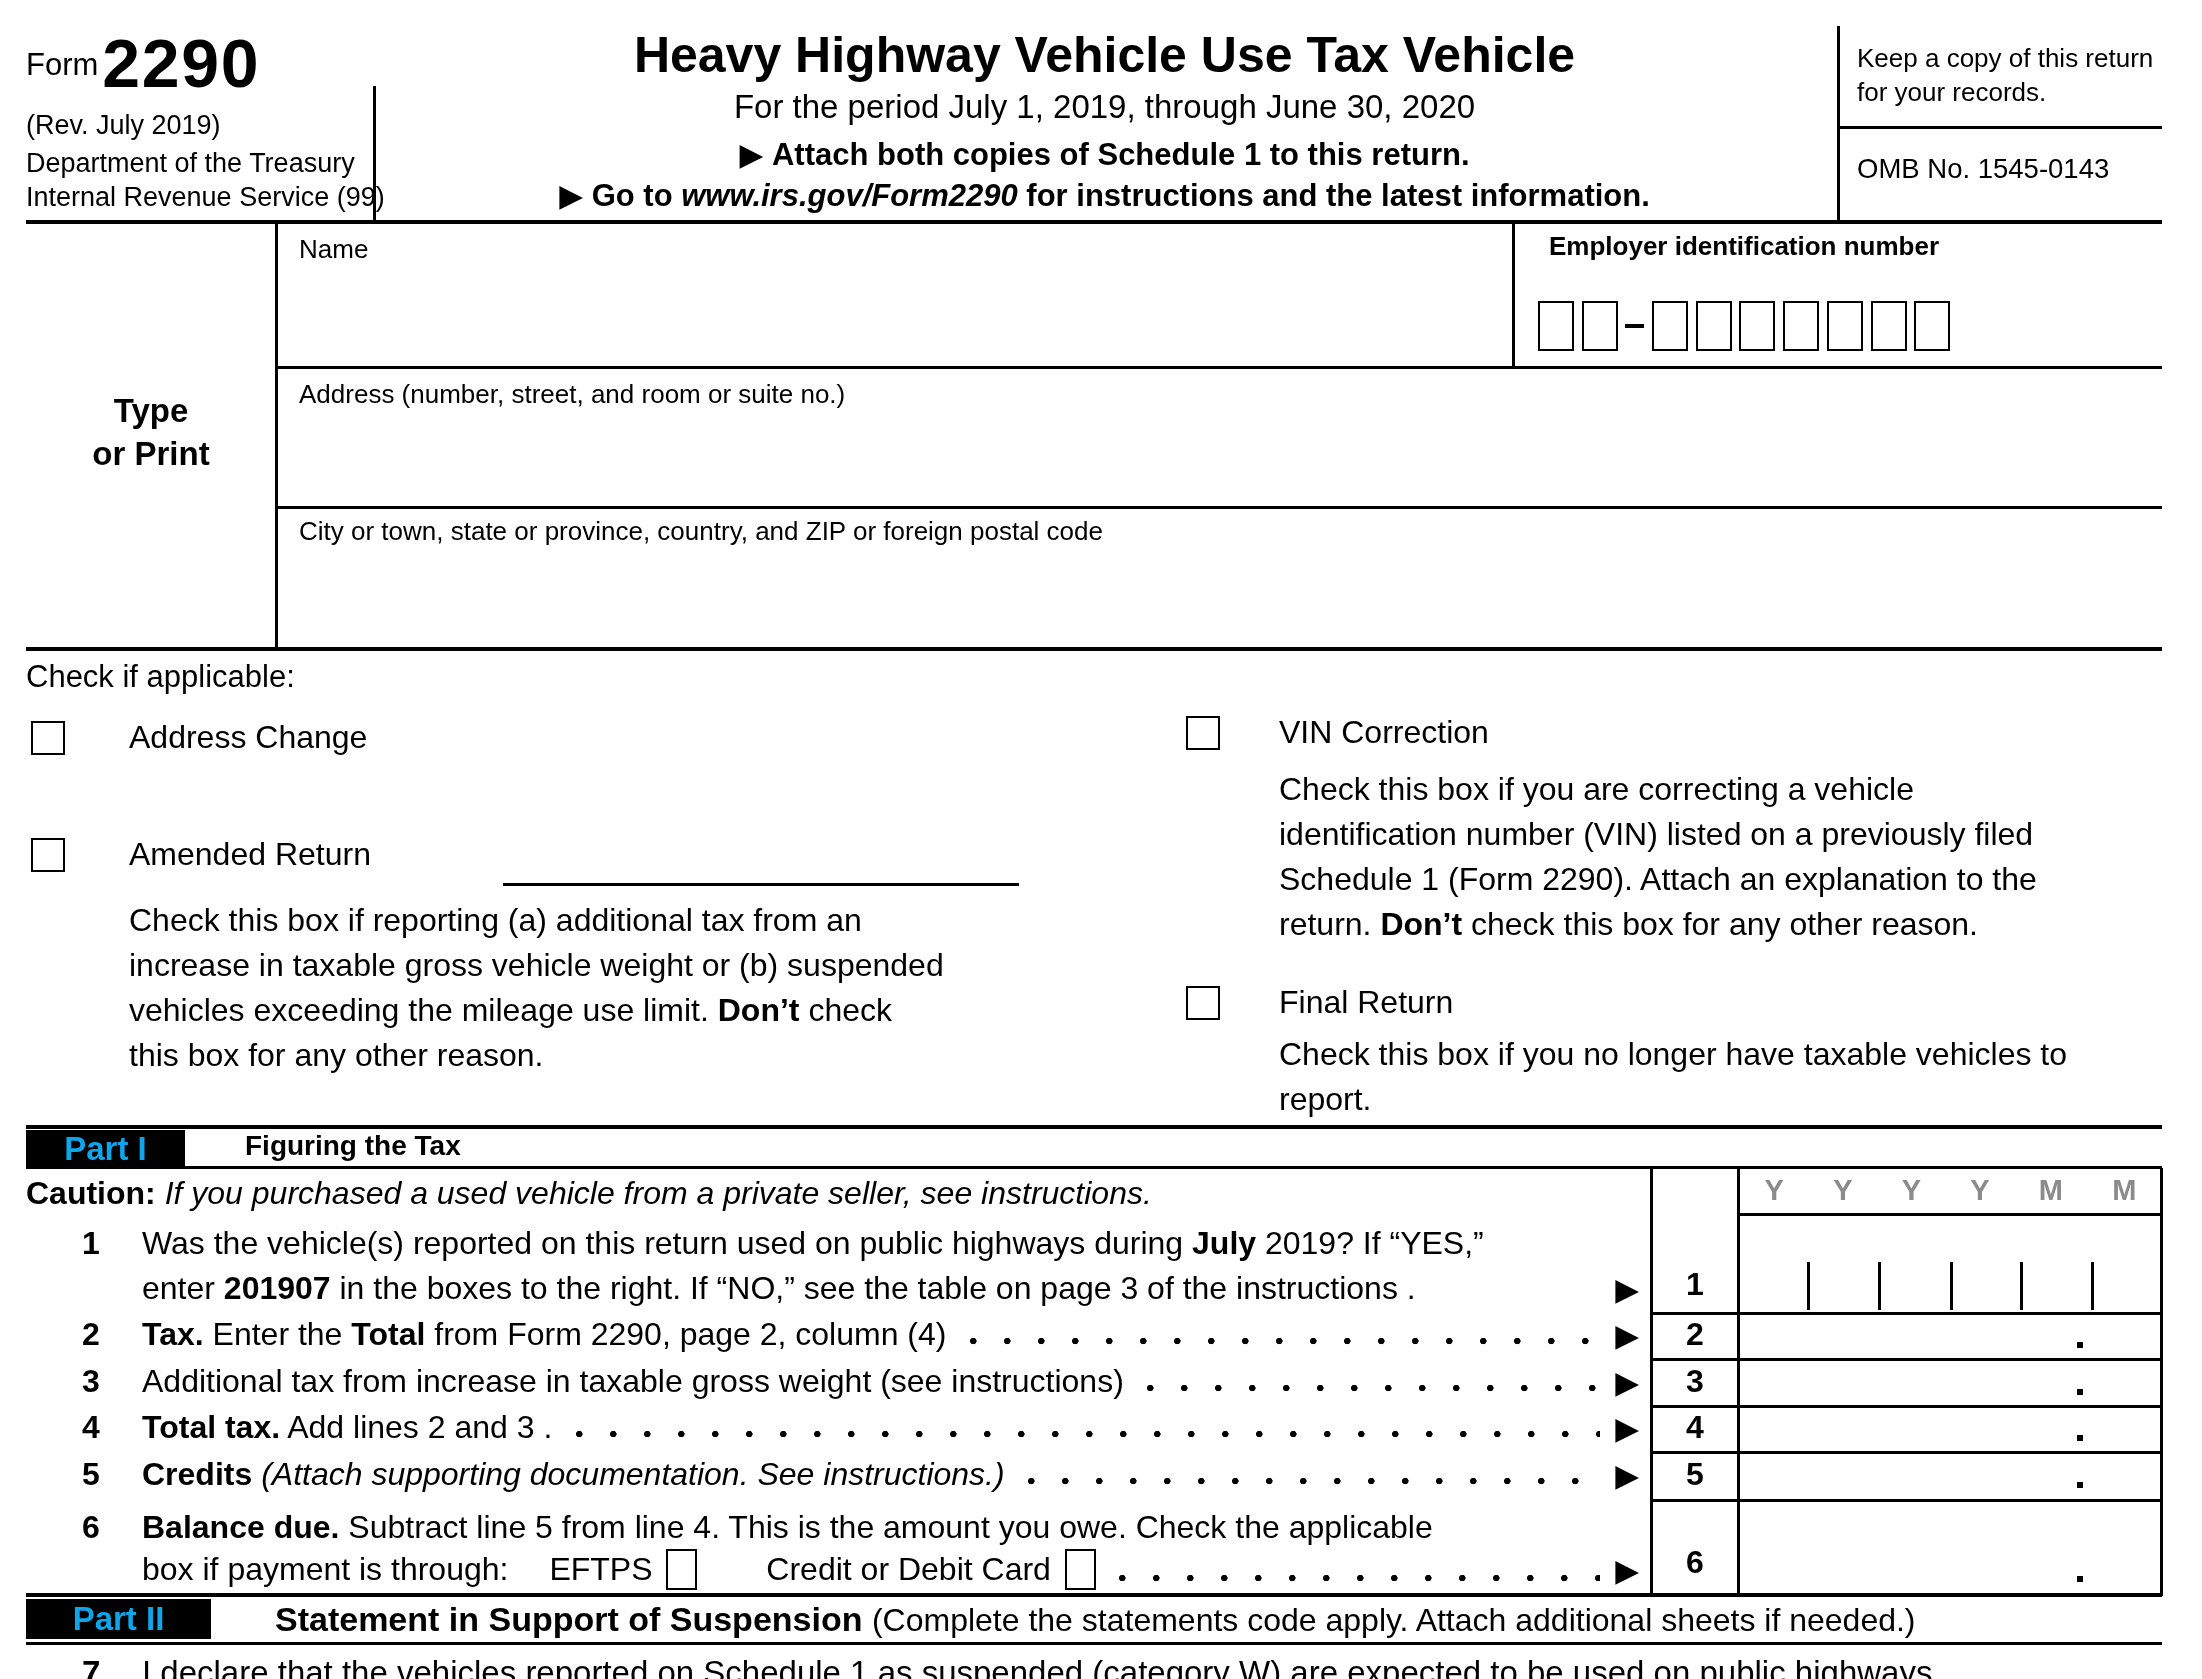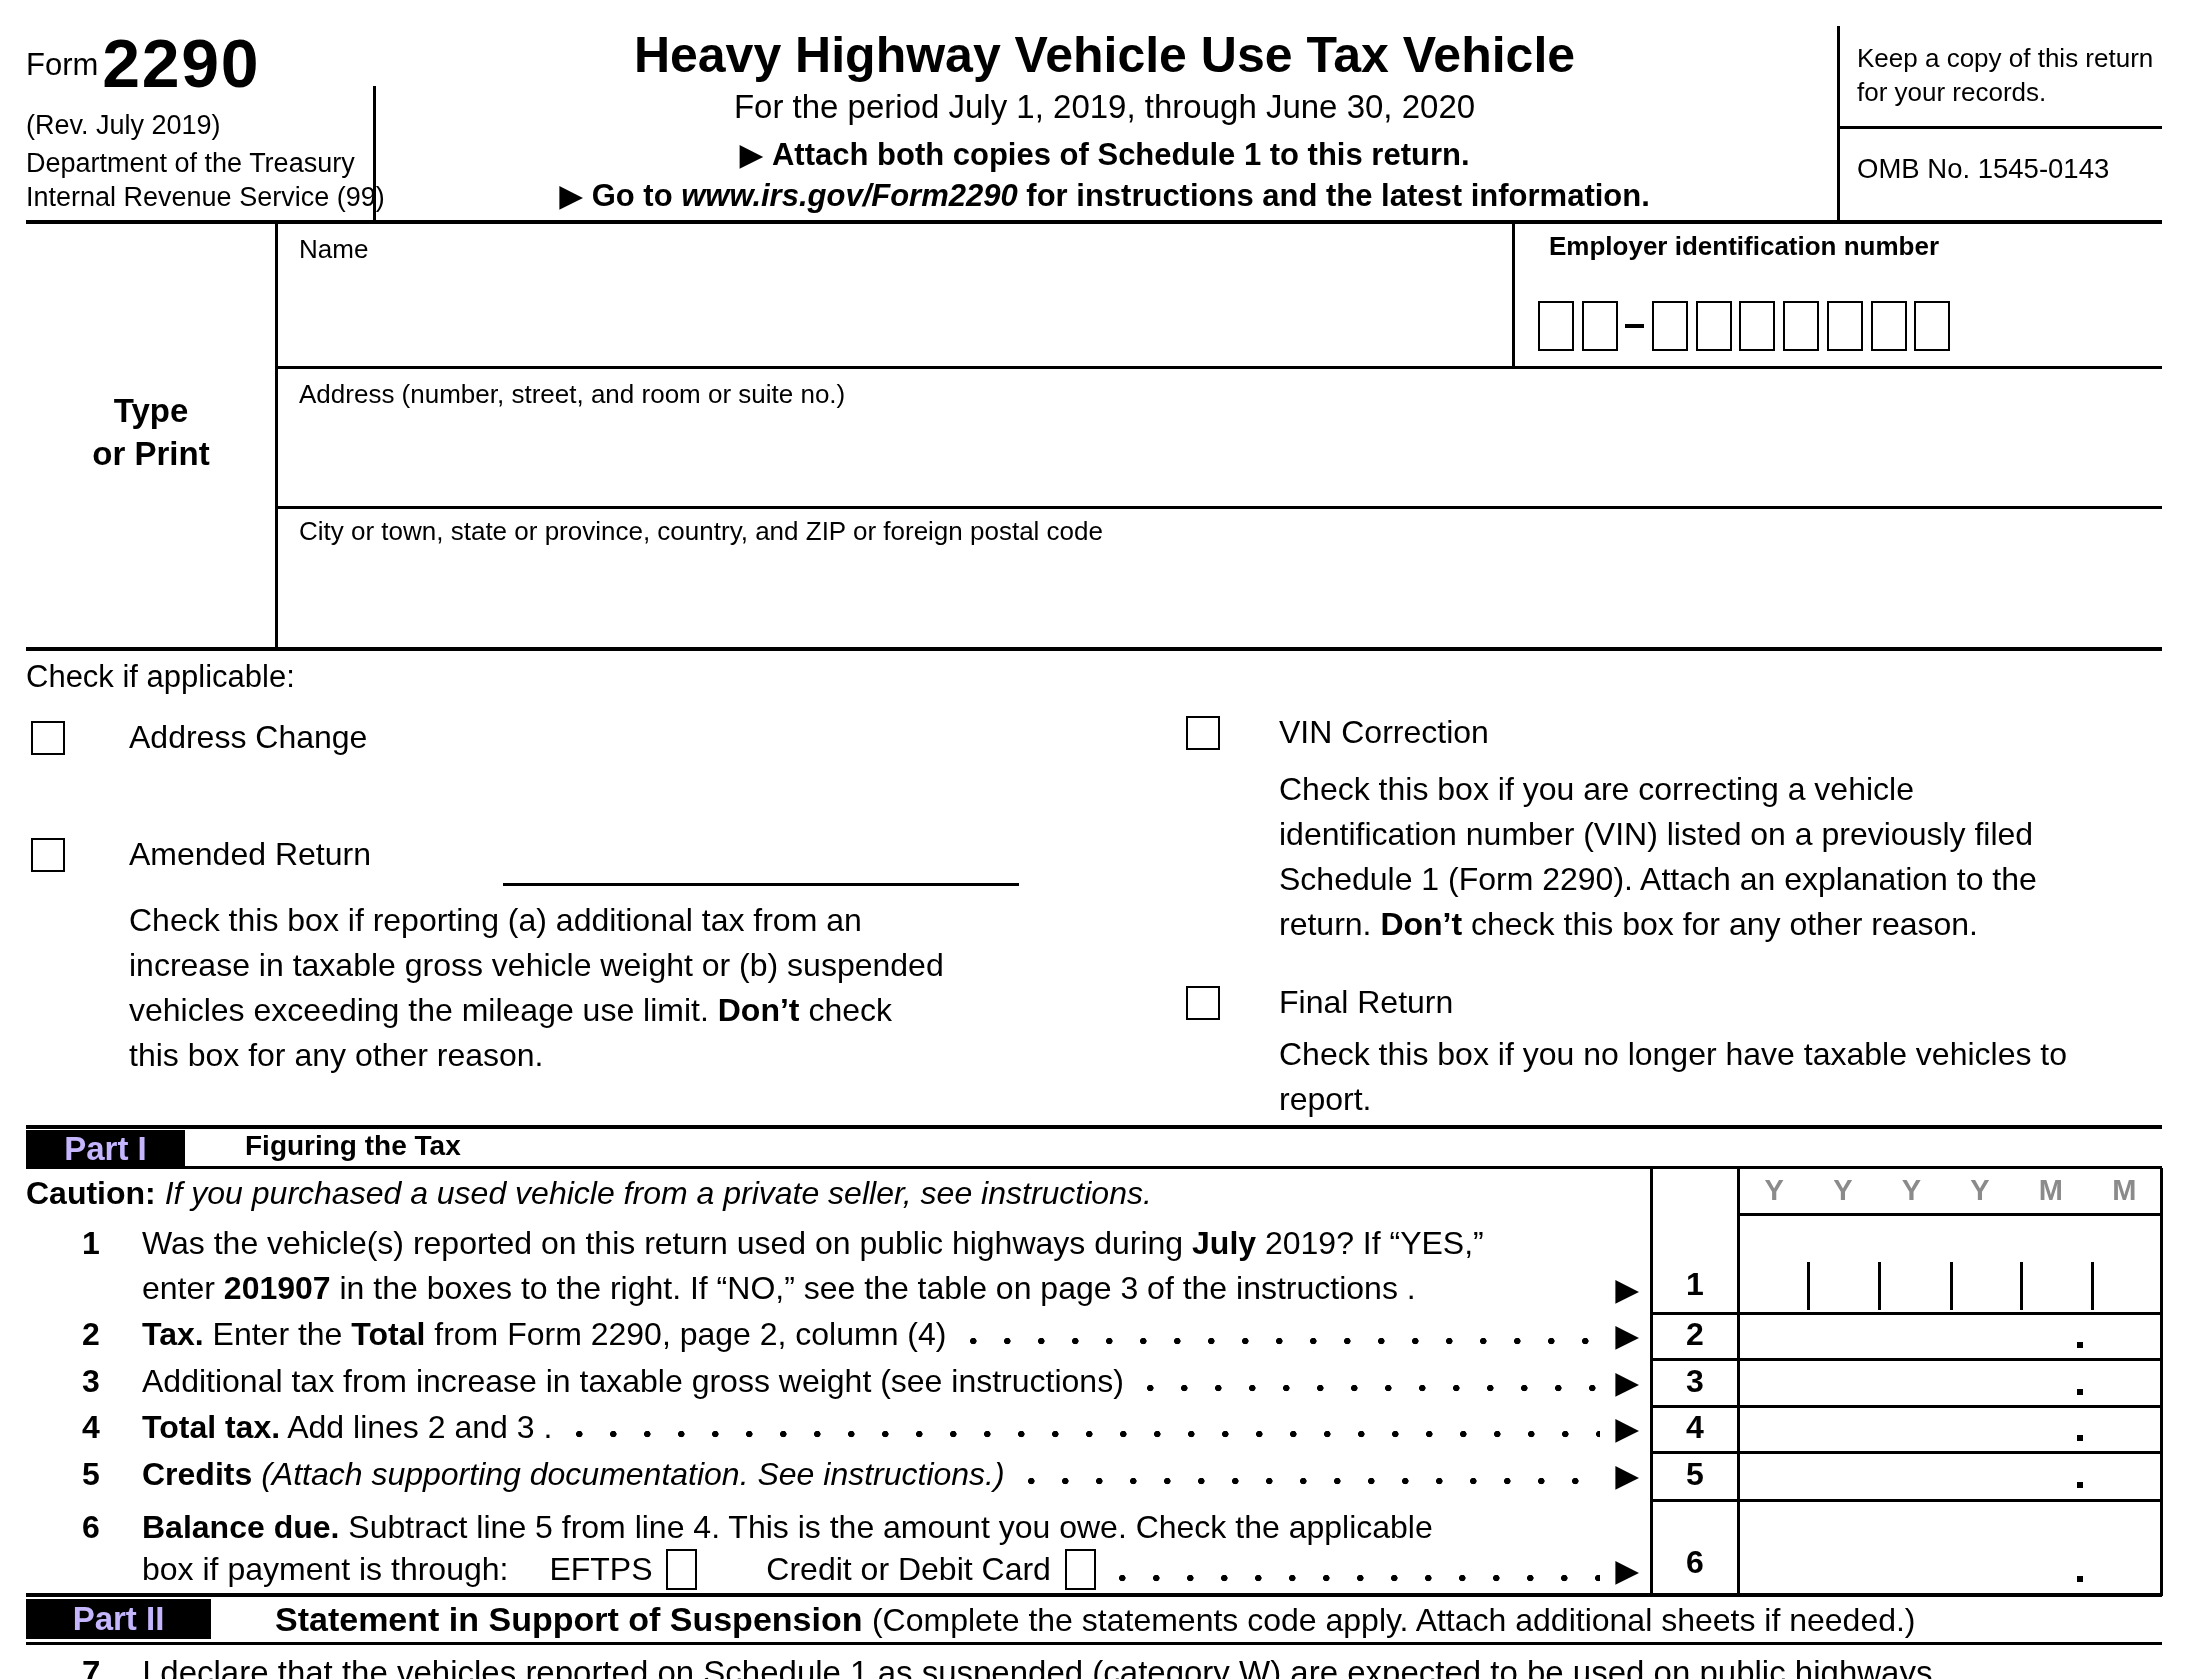--- a/index.html
+++ b/index.html
@@ -9,21 +9,21 @@
   .b{font-weight:bold;}
   .i{font-style:italic;}
   .hline{position:absolute;background:#000;height:2.6px;}
   .hline.thick{height:4.3px;}
   .vline{position:absolute;background:#000;width:2.6px;}
   .cb{position:absolute;width:34px;height:34px;border:2.6px solid #000;background:#fff;box-sizing:border-box;}
   .cbi{display:inline-block;width:31px;height:41px;border:2.6px solid #000;background:#fff;box-sizing:border-box;vertical-align:middle;}
   .para{position:absolute;font-size:32px;line-height:45px;}
   .para span{display:block;}
   .para .inlineparts span{display:inline;}
-  .partbox{position:absolute;background:#000;color:#c4b5fd;font-weight:bold;font-size:33px;
+  .partbox{position:absolute;background:#000;color:#0ea5e9;font-weight:bold;font-size:33px;
            display:flex;align-items:center;justify-content:center;}
   .bartitle{font-weight:bold;font-size:28px;}
   .itemline{position:absolute;display:flex;align-items:flex-end;font-size:32px;}
   .itemnum{width:60px;font-weight:bold;flex:none;}
   .leader{flex:1;align-self:flex-end;height:10.3px;margin:0 15.5px 6.9px 22.4px;
           background-image:radial-gradient(circle at 4.3px 5.2px,#000 3px,transparent 3.6px);
           background-size:34px 10.3px;background-repeat:repeat-x;}
   .arrow{font-family:"DejaVu Sans",sans-serif;font-size:31px;flex:none;}
   .ymm{position:absolute;left:1740px;top:1170px;width:421px;height:41px;display:flex;
        align-items:center;justify-content:space-around;font-weight:bold;font-size:29px;color:#8b8b8b;}

